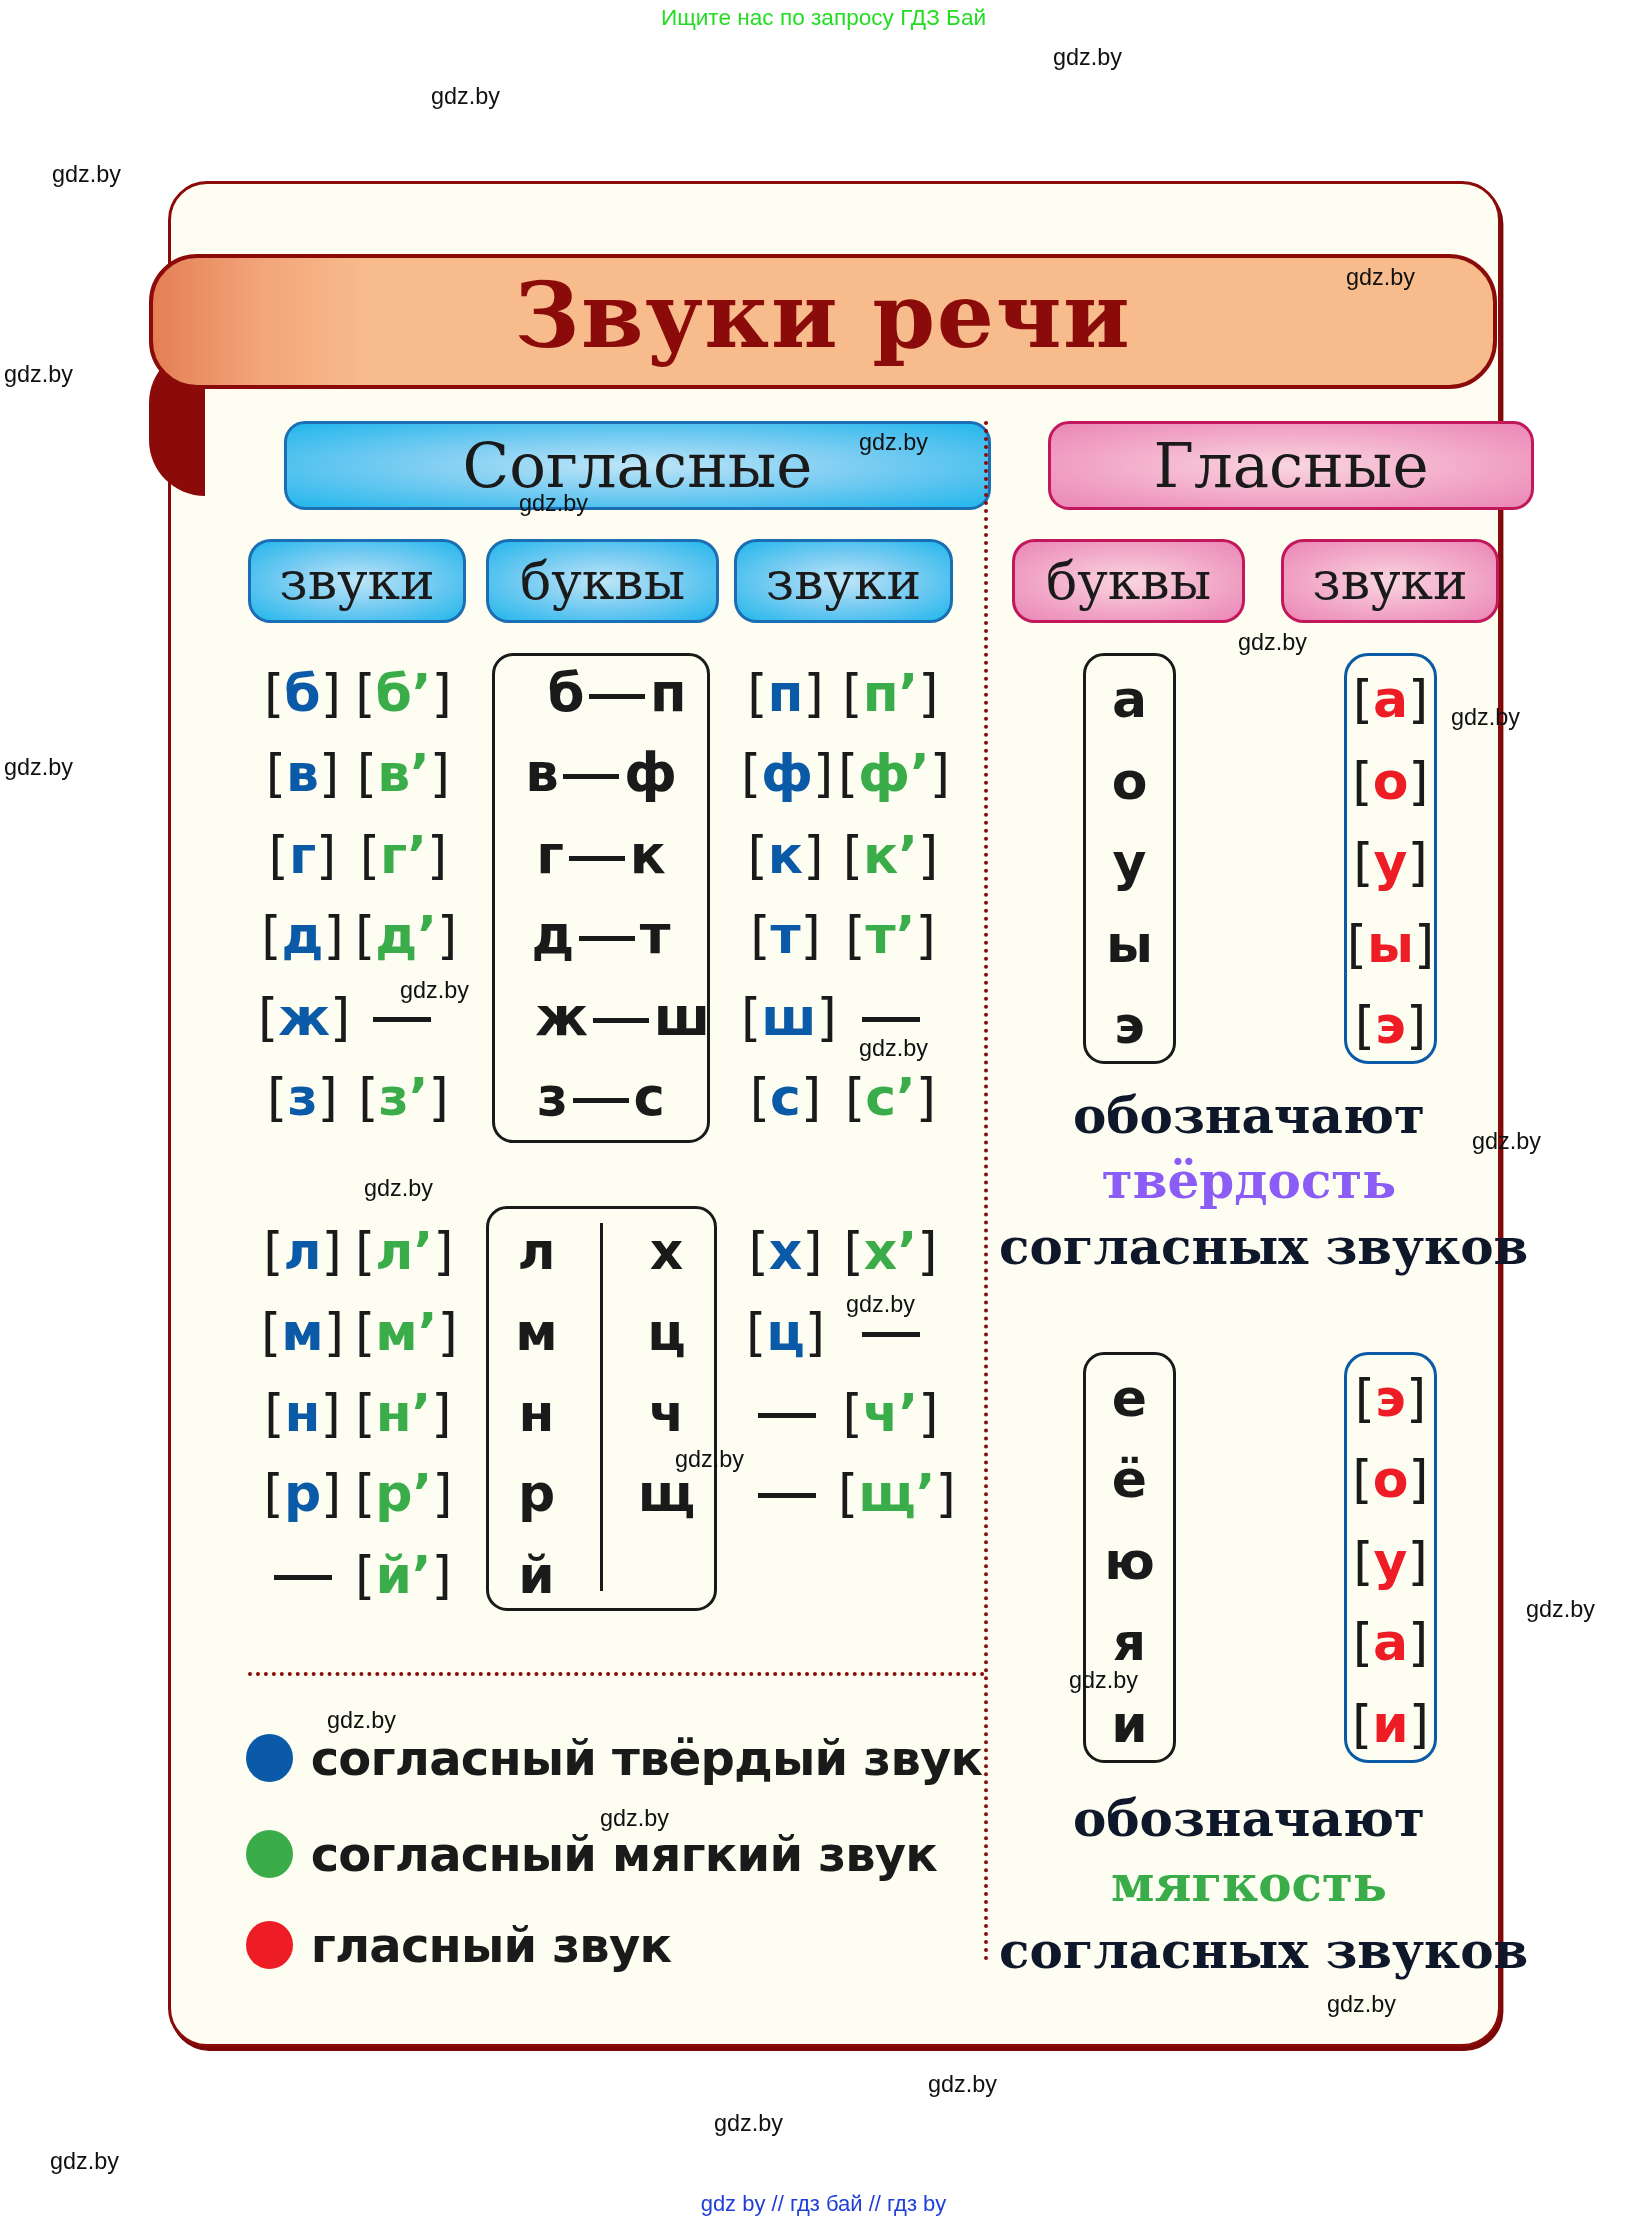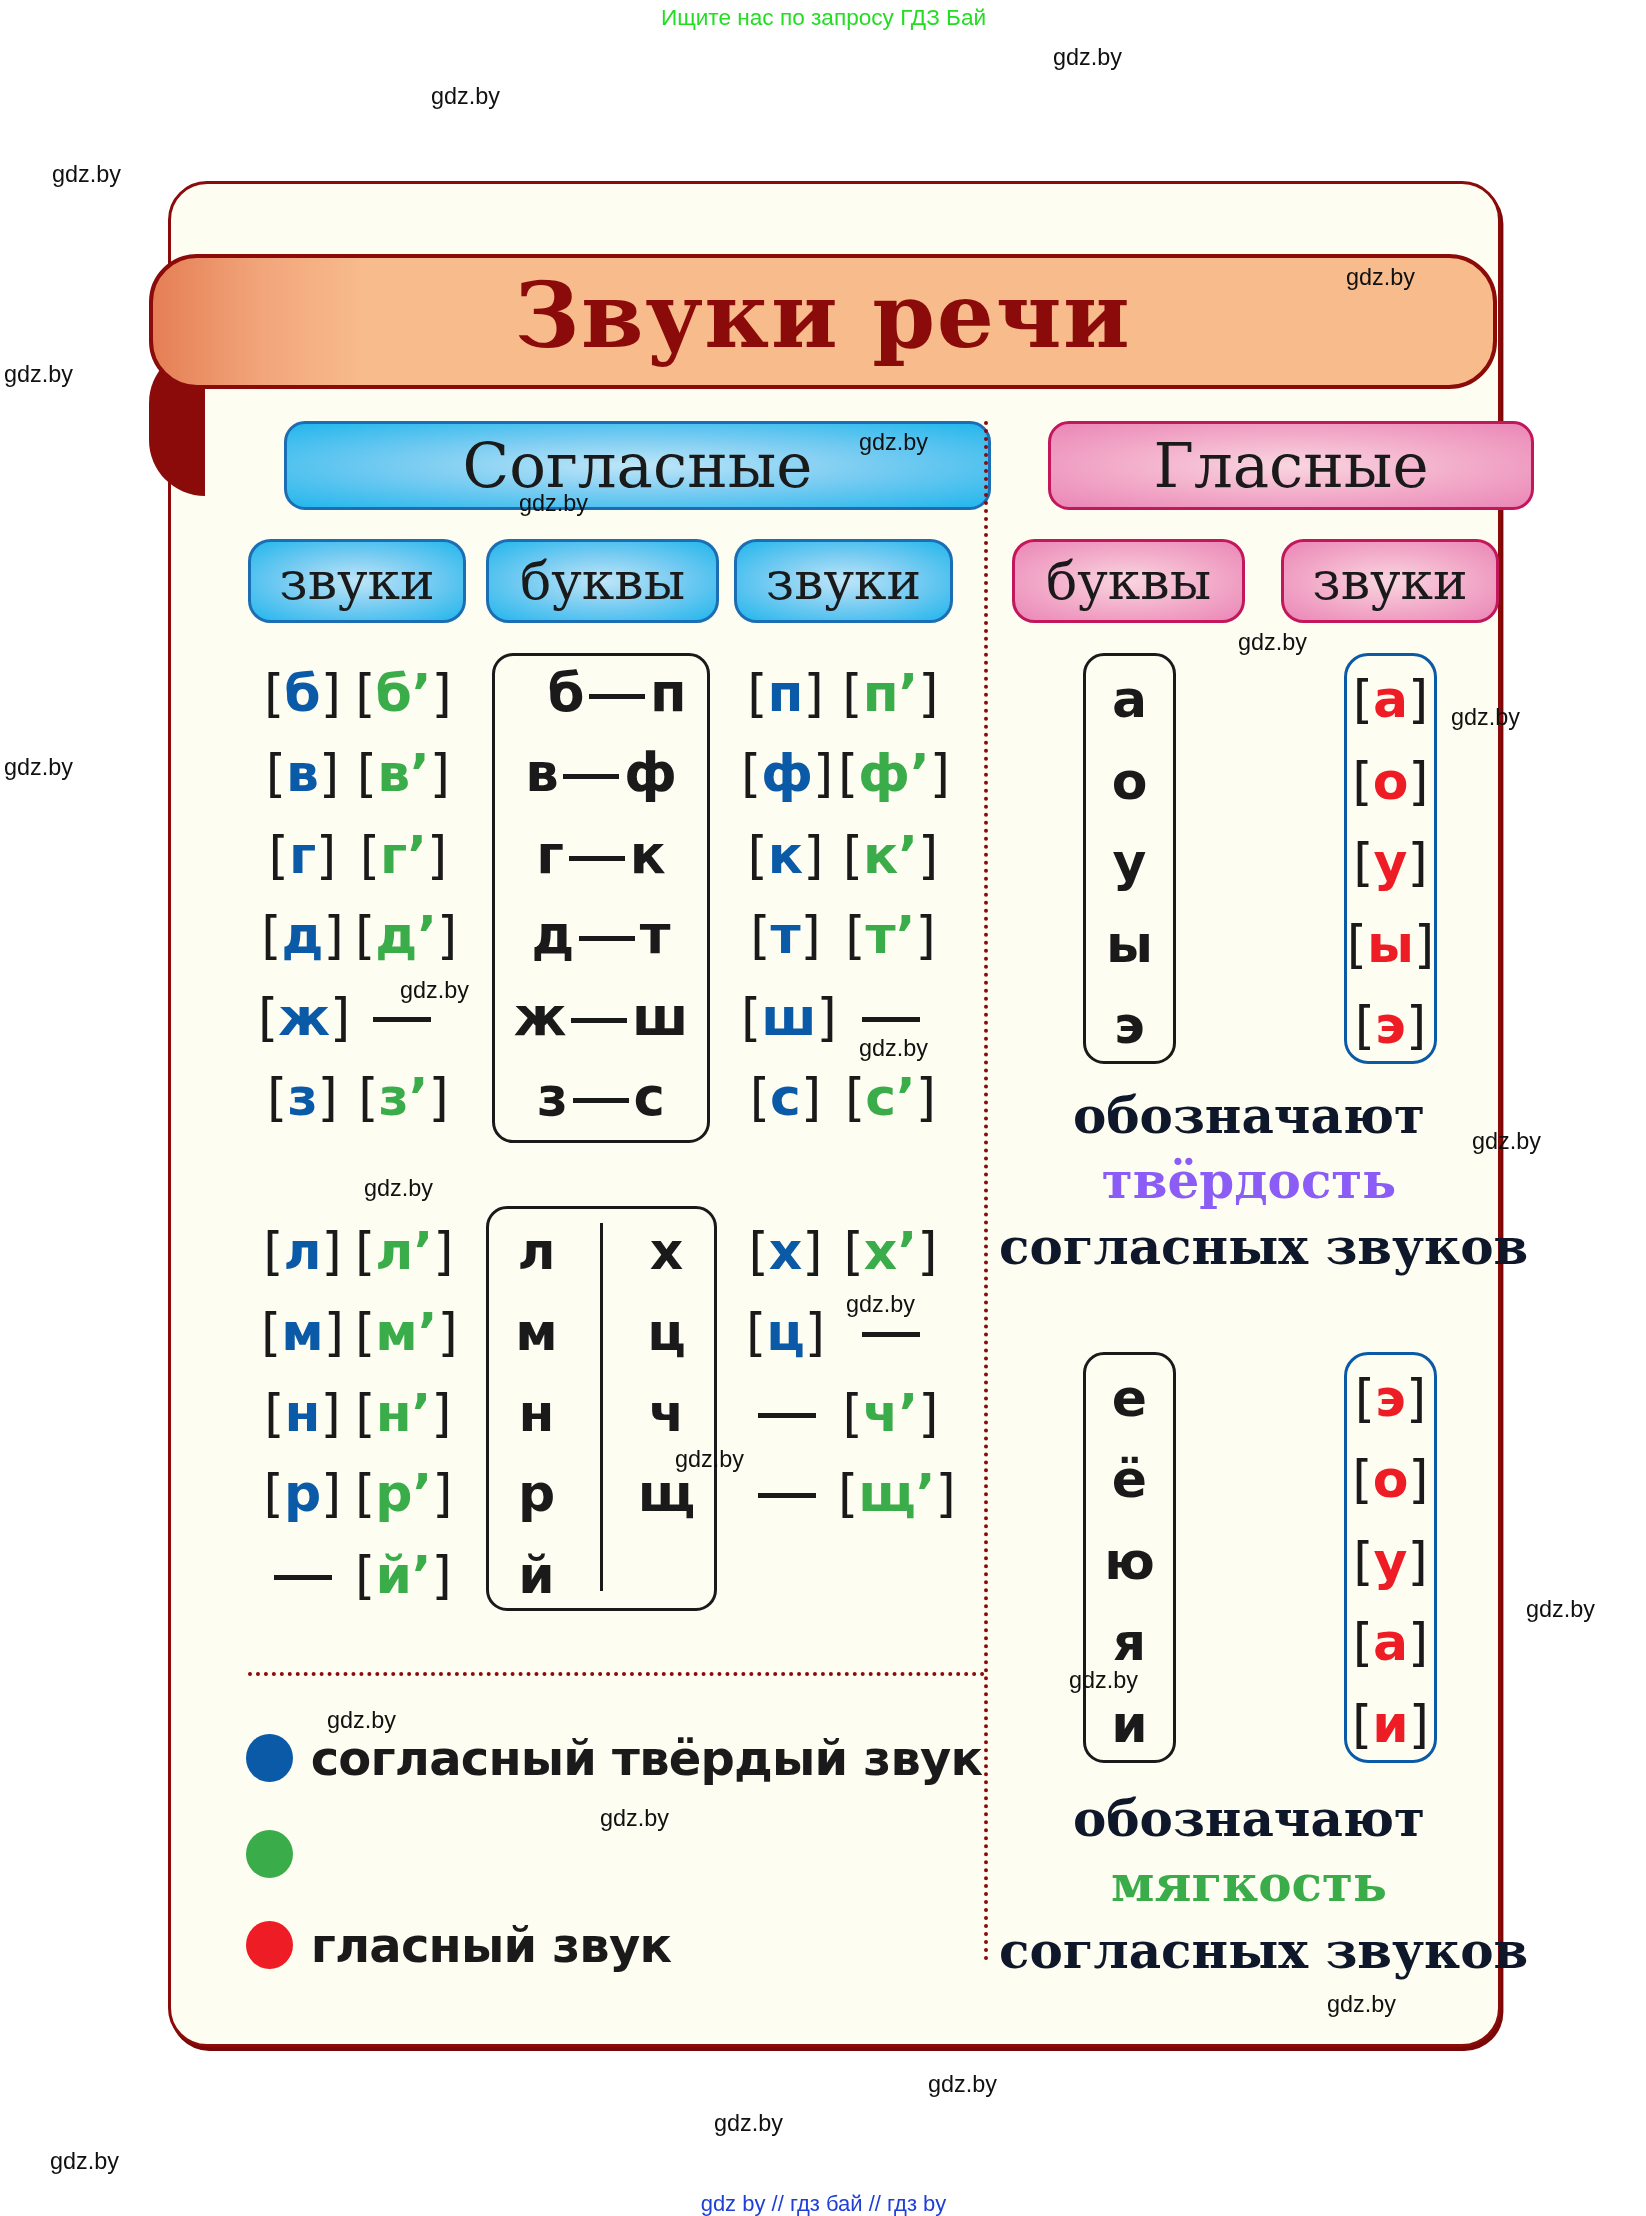--- a/index.html
+++ b/index.html
@@ -113,21 +113,21 @@
 <div>
   <div class="snd" style="left:258px;top:903px;width:89px;">[<span class="l hard">д</span>]</div>
   <div class="snd" style="left:355px;top:903px;width:97px;">[<span class="l soft">д’</span>]</div>
   <div class="pair" style="left:492px;top:903px;width:218px;"><span>д</span><span class="bar"></span><span>т</span></div>
   <div class="snd" style="left:741px;top:903px;width:89px;">[<span class="l hard">т</span>]</div>
   <div class="snd" style="left:838px;top:903px;width:105px;">[<span class="l soft">т’</span>]</div>
 </div>
 <div>
   <div class="snd" style="left:258px;top:985px;width:89px;">[<span class="l hard">ж</span>]</div>
   <div class="dash" style="left:373px;top:1017px;width:58px;"></div>
-  <div class="pair" style="left:492px;top:985px;width:218px;"><span>ж</span><span class="bar"></span><span>ш</span></div>
+  <div class="pair" style="left:492px;top:985px;width:218px;text-align:right;"><span>ж</span><span class="bar"></span><span>ш</span></div>
   <div class="snd" style="left:741px;top:985px;width:89px;">[<span class="l hard">ш</span>]</div>
   <div class="dash" style="left:862px;top:1017px;width:58px;"></div>
 </div>
 <div>
   <div class="snd" style="left:258px;top:1065px;width:89px;">[<span class="l hard">з</span>]</div>
   <div class="snd" style="left:355px;top:1065px;width:97px;">[<span class="l soft">з’</span>]</div>
   <div class="pair" style="left:492px;top:1065px;width:218px;"><span>з</span><span class="bar"></span><span>с</span></div>
   <div class="snd" style="left:741px;top:1065px;width:89px;">[<span class="l hard">с</span>]</div>
   <div class="snd" style="left:838px;top:1065px;width:105px;">[<span class="l soft">с’</span>]</div>
 </div>
@@ -172,20 +172,21 @@
   <div class="snd" style="left:355px;top:1543px;width:97px;">[<span class="l soft">й’</span>]</div>
   <div class="let" style="left:500px;top:1543px;width:73px;">й</div>
 </div>
 
 <div class="legend" style="top:1726px;">
   <div class="dot" style="background:#0a5aa8;"></div>
   <span class="legend-text">согласный твёрдый звук</span>
 </div>
 <div class="legend" style="top:1822px;">
   <div class="dot" style="background:#3aad4a;"></div>
+  <span class="legend-text">согласный мягкий звук</span>
 </div>
 <div class="legend" style="top:1913px;">
   <div class="dot" style="background:#ee1c25;"></div>
   <span class="legend-text">гласный звук</span>
 </div>
 
 <div class="lbox" style="left:1083px;top:653px;width:93px;height:411px;"></div>
 <div class="sbox" style="left:1344px;top:653px;width:93px;height:411px;"></div>
 <div class="let" style="left:1083px;top:667px;width:93px;">а</div>
 <div class="let" style="left:1083px;top:749px;width:93px;">о</div>

